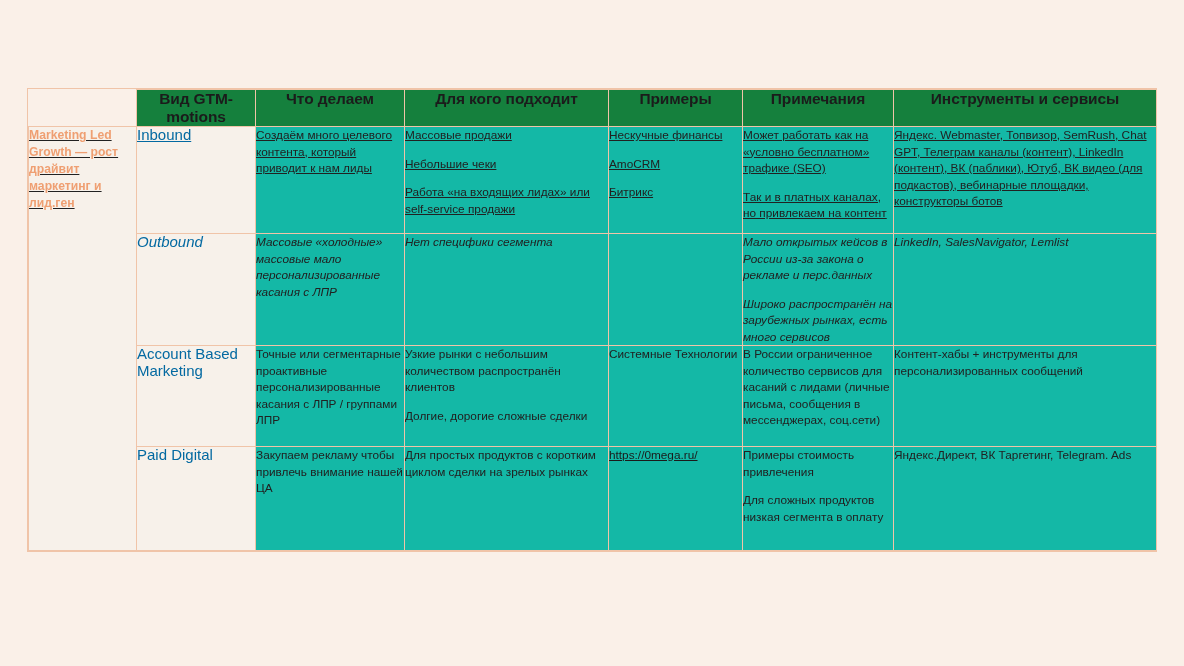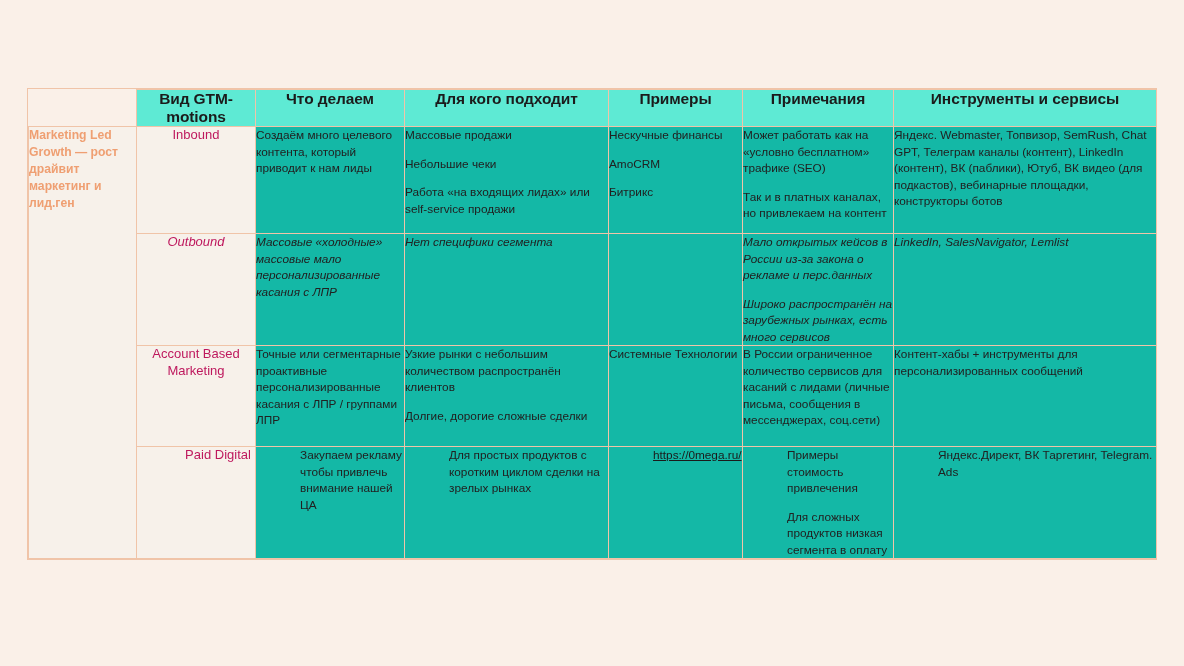--- a/index.html
+++ b/index.html
@@ -46,21 +46,21 @@
   table.gtm col.c-tools     { width: 263px; }
 
   table.gtm th, table.gtm td {
     border: 1px solid #f0c4a8;
     vertical-align: top;
     padding: 0;
   }
 
   
   thead th {
-    background: #5eead4;
+    background: #15803d;
     height: 35px;
     text-align: center;
     vertical-align: middle;
     font-size: 15.5px;
     font-weight: bold;
     color: #1b1b1b;
     letter-spacing: -0.1px;
     padding: 2px 4px;
   }
   thead th.head-blank {
@@ -89,44 +89,44 @@
   .sidebar-label {
     color: #ef9f72;
     font-size: 12.2px;
     line-height: 17px;
     font-weight: 600;
   }
 
   td.motion-cell {
     background: #f7f1ea;
     vertical-align: middle;
-    text-align: center;
-    color: #be185d;
-    font-size: 13px;
+    text-align: left;
+    color: #0369a1;
+    font-size: 15px;
     line-height: 16.5px;
     padding: 4px 8px;
   }
 
   .lines p {
     margin: 0 0 12px 0;
   }
   .lines p:last-child {
     margin-bottom: 0;
   }
 
   a.url-link {
     color: #1b1b1b;
     text-decoration: underline;
   }
 
   
-  tr.row-inbound  td { height: 106px; }
+  tr.row-inbound  td { height: 106px; text-decoration: underline; }
   tr.row-outbound td { height: 107px; font-style: italic; }
   tr.row-abm      td { height: 100px; }
-  tr.row-paid     td { height: 103px; padding-left: 44px; }
+  tr.row-paid     td { height: 103px; }
 </style>
 </head>
 <body>
 
 <div class="page">
 
   <div class="table-wrap">
     <table class="gtm">
       <colgroup>
         <col class="c-sidebar">

